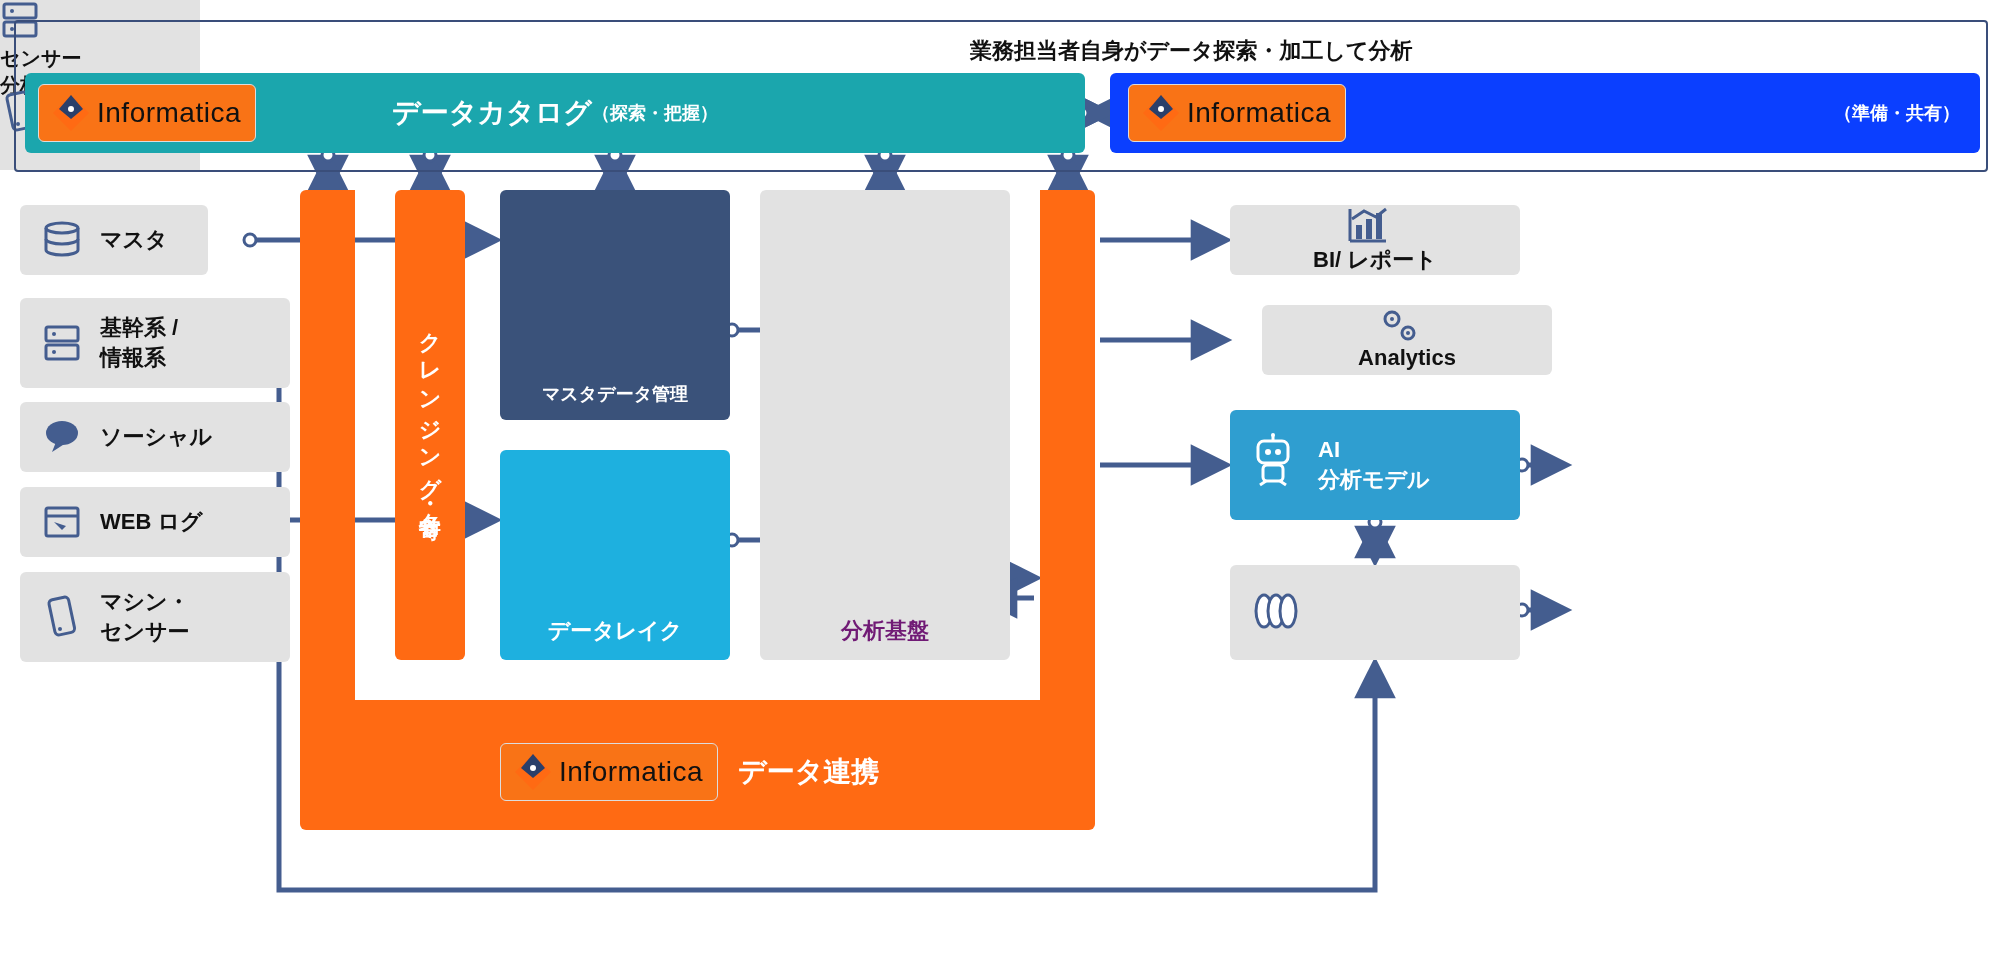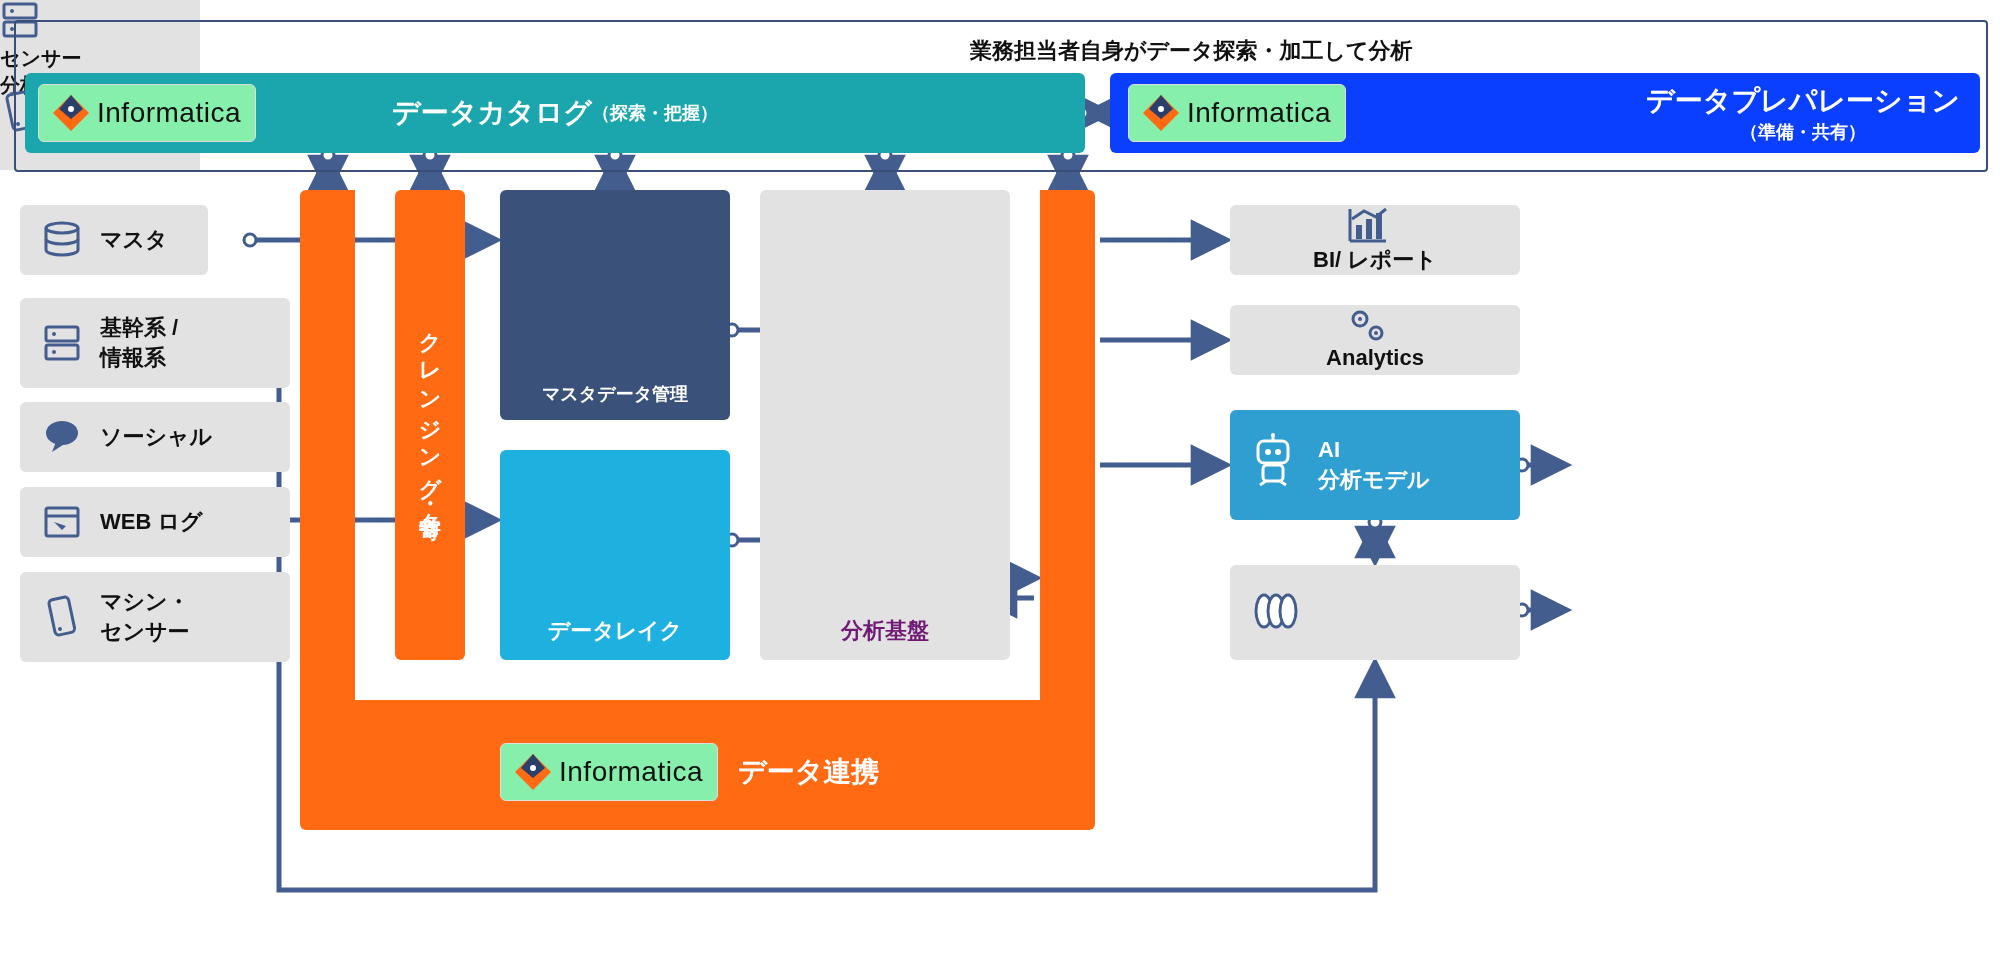--- a/index.html
+++ b/index.html
@@ -6,21 +6,21 @@
   body { font-family: "Hiragino Sans", "Meiryo", sans-serif; background: #fff; width: 2000px; height: 960px; position: relative; overflow: hidden; }
   svg.diagram { position: absolute; top: 0; left: 0; width: 2000px; height: 960px; }
   .box { position: absolute; border-radius: 6px; display: flex; align-items: center; padding: 0 18px; }
   .src-box { background: #e2e2e2; height: 70px; width: 270px; left: 20px; font-size: 22px; font-weight: 700; color: #111; }
   .src-box .ic { width: 48px; height: 40px; display: flex; align-items: center; justify-content: center; margin-right: 14px; }
   .out-box { background: #e2e2e2; height: 70px; width: 290px; left: 1230px; font-size: 22px; font-weight: 700; color: #111; flex-direction: column; }
   .out-box .ic { width: 48px; height: 40px; display: flex; align-items: center; justify-content: center; margin-right: 14px; }
   .ext-box { background: #e2e2e2; height: 90px; width: 200px; left: 1570px; font-size: 20px; font-weight: 700; color: #111; flex-direction: row; }
   .ext-box .ic { width: 44px; margin-right: 10px; }
   .tall { height: 90px; }
-  .logo-box { background: #86efac; border-radius: 6px; position: absolute; display: flex; align-items: center; padding: 0 14px; height: 58px; border: 1px solid #ddd; }
+  .logo-box { background: #f97316; border-radius: 6px; position: absolute; display: flex; align-items: center; padding: 0 14px; height: 58px; border: 1px solid #ddd; }
   .informatica-txt { font-size: 28px; font-weight: 400; color: #111; margin-left: 8px; letter-spacing: 0.5px; font-family: "Helvetica Neue", Arial, sans-serif; }
   .catalog-band { position: absolute; left: 25px; top: 73px; width: 1060px; height: 80px; background: #1ba6ad; border-radius: 6px; display: flex; flex-direction: row; align-items: center; justify-content: center; }
   .catalog-band .ttl { color: #fff; font-size: 28px; font-weight: 700; }
   .catalog-band .sub { color: #fff; font-size: 18px; font-weight: 700; }
   .prep-band { position: absolute; left: 1110px; top: 73px; width: 870px; height: 80px; background: #0b3fff; border-radius: 6px; display: flex; align-items: center; justify-content: flex-end; padding-right: 20px; }
   .prep-band .col { display: flex; flex-direction: column; align-items: center; }
   .prep-band .ttl { color: #fff; font-size: 28px; font-weight: 700; }
   .prep-band .sub { color: #fff; font-size: 18px; font-weight: 700; }
   .outer-frame { position: absolute; left: 14px; top: 20px; width: 1974px; height: 152px; border: 2px solid #3a4e7a; border-radius: 4px; }
   .top-note { position: absolute; left: 970px; top: 36px; font-size: 22px; font-weight: 700; color: #111; }
@@ -163,21 +163,20 @@
 </div>
 <div class="logo-box" style="left:38px; top:84px;">
   <svg width="36" height="36">
       <use href="#infalogo" x="18" y="18"></use>
     </svg>
   <span class="informatica-txt">Informatica</span>
 </div>
 
 <div class="prep-band">
   <div class="col">
-    <div class="ttl">データプレパレーション</div>
     <div class="sub">（準備・共有）</div>
   </div>
 </div>
 <div class="logo-box" style="left:1128px; top:84px;">
   <svg width="36" height="36">
       <use href="#infalogo" x="18" y="18"></use>
     </svg>
   <span class="informatica-txt">Informatica</span>
 </div>
 
@@ -266,21 +265,21 @@
         <polyline points="4,36 4,4" stroke="#445d8f" stroke-width="3" fill="none"></polyline>
         <polyline points="4,36 40,36" stroke="#445d8f" stroke-width="3" fill="none"></polyline>
         <rect x="10" y="20" width="6" height="14" fill="#445d8f"></rect>
         <rect x="20" y="14" width="6" height="20" fill="#445d8f"></rect>
         <rect x="30" y="8" width="6" height="26" fill="#445d8f"></rect>
         <polyline points="6,14 18,6 30,12 40,4" stroke="#445d8f" stroke-width="3" fill="none"></polyline>
       </svg>
     </span>
   <span>BI/ レポート</span>
 </div>
-<div class="box out-box" style="top:305px;">
+<div class="box out-box" style="top:305px;margin-left:32px;">
   <span class="ic">
       <svg width="44" height="40">
         <g fill="none" stroke="#445d8f" stroke-width="3">
           <circle cx="14" cy="14" r="7"></circle>
           <circle cx="30" cy="28" r="6"></circle>
         </g>
         <g fill="#445d8f">
           <circle cx="14" cy="14" r="2"></circle>
           <circle cx="30" cy="28" r="2"></circle>
         </g>

